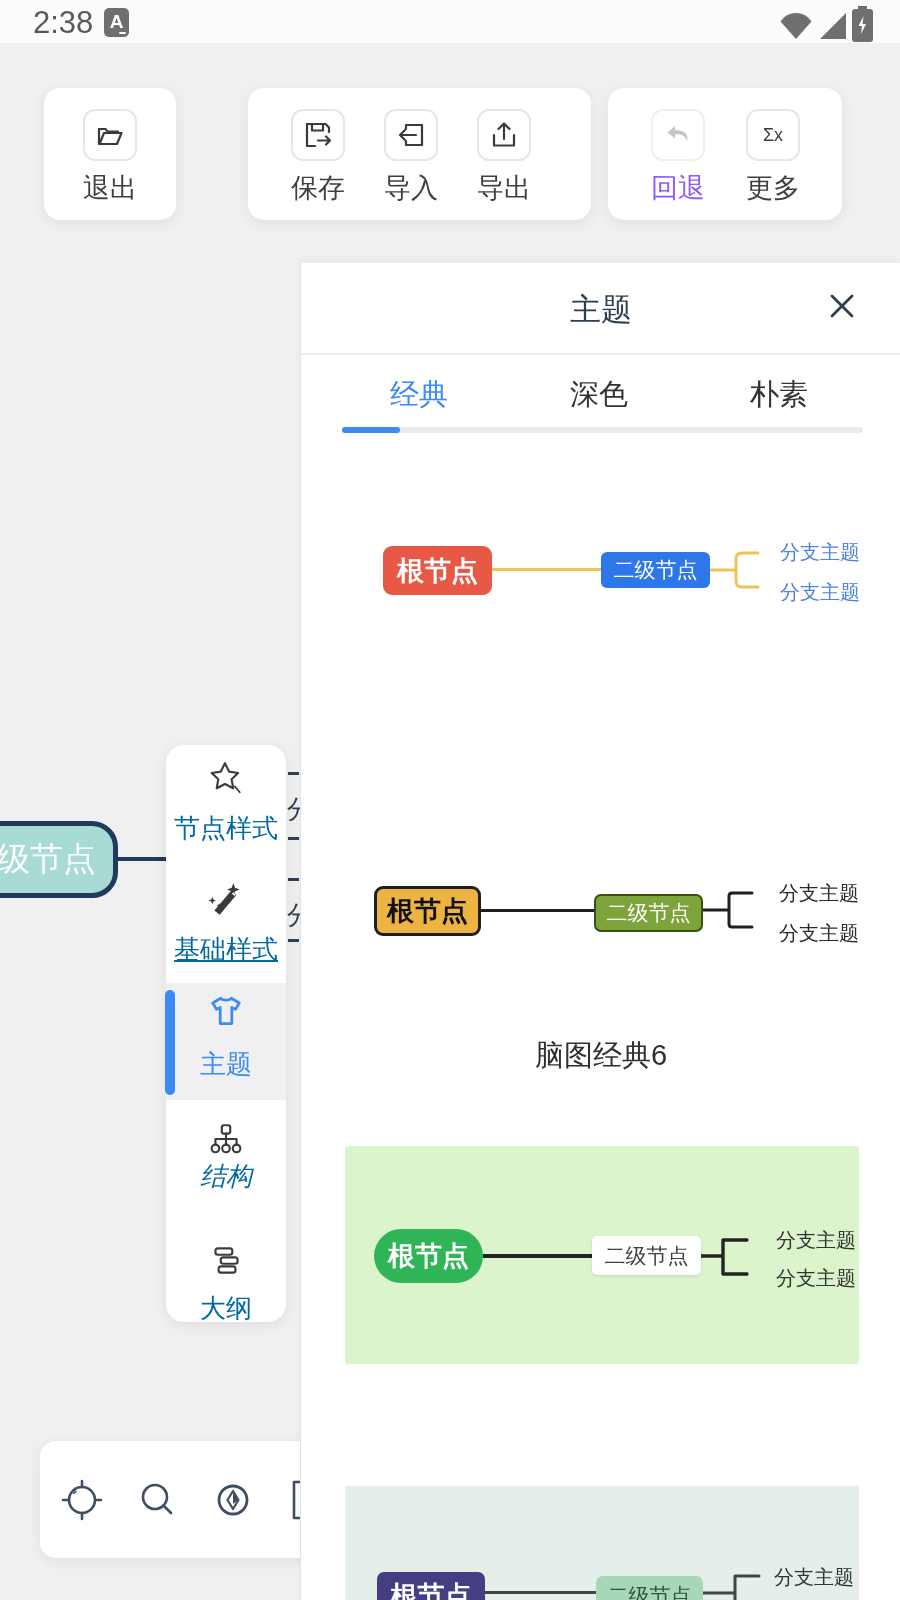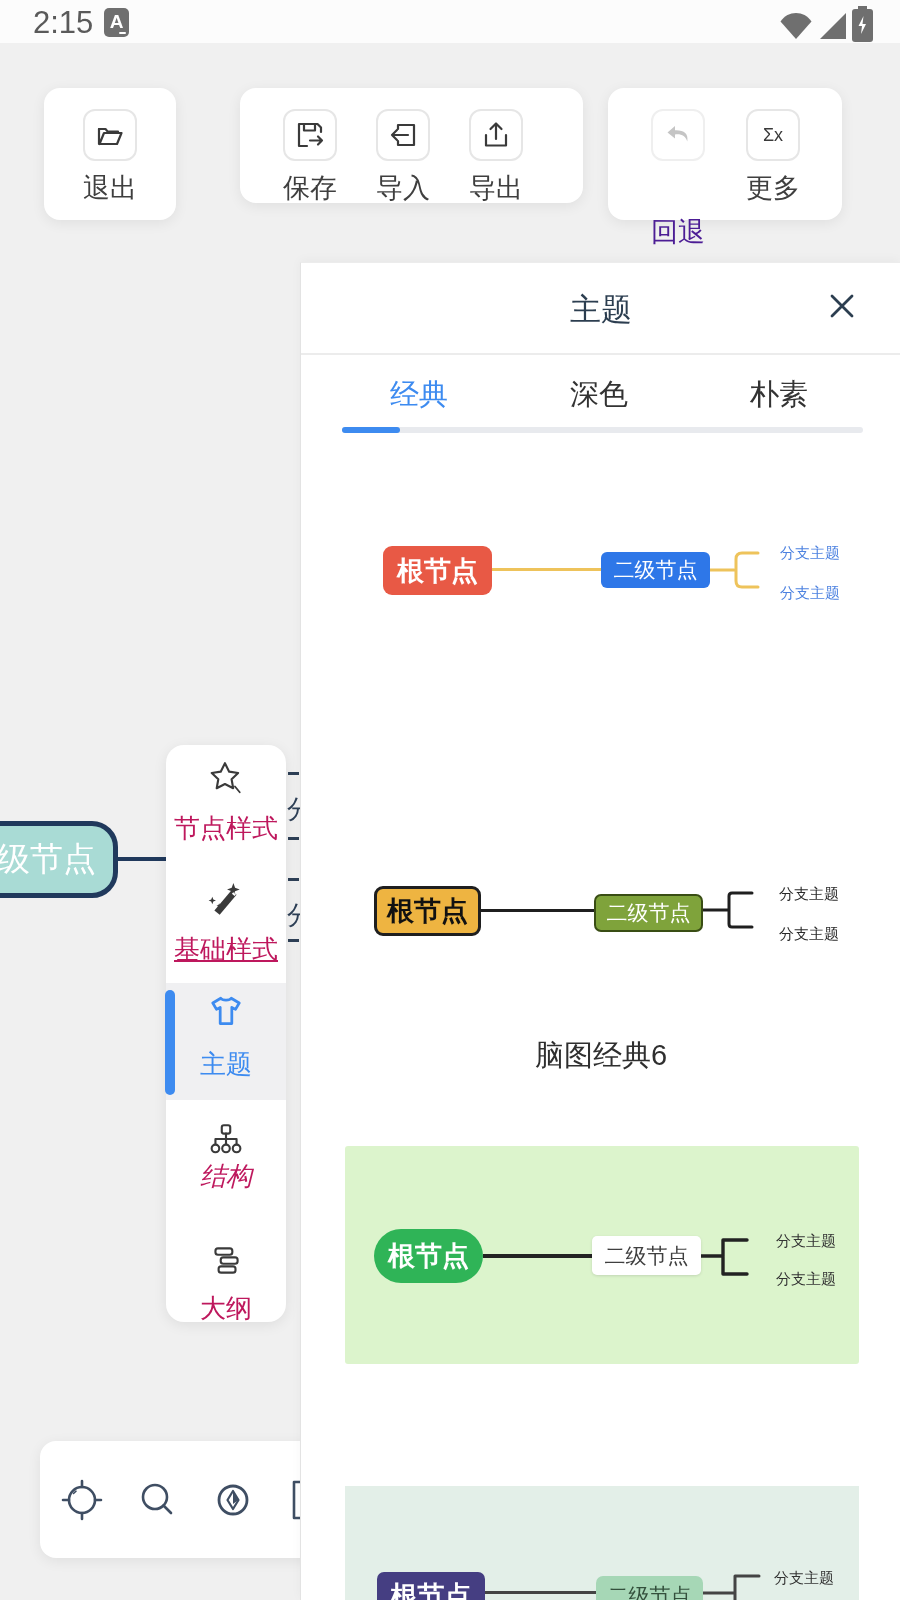--- a/index.html
+++ b/index.html
@@ -11,59 +11,59 @@
 .statusbar { left:0; top:0; width:900px; height:43px; background:#fcfcfc; }
 .time { left:33px; top:5px; font-size:31px; color:#5a5a5a; }
 .appbadge { left:104px; top:8px; width:25px; height:29px; background:#6f6f6f; border-radius:5px; color:#fff; font-size:19px; font-weight:bold; text-align:center; line-height:27px; }
 .appbadge .dots { position:absolute; right:3px; bottom:3px; width:7px; height:2px; background:#fff; border-radius:1px; }
 
 
 .card { background:#fff; border-radius:16px; box-shadow:0 3px 14px rgba(0,0,0,.07); }
 .iconbox { position:absolute; width:54px; height:52px; border:2px solid #e6e6e6; border-radius:12px; top:21px; display:flex; align-items:center; justify-content:center; }
 .tb-label { position:absolute; top:82px; width:110px; text-align:center; font-size:27px; color:#3f3f3f; }
 .disabled-box { border-color:#efefef; }
-.disabled-label { color:#4c1d95;margin-top:44px; }
+.disabled-label { color:#8b5cf6; }
 .sigma { font-size:18px; color:#3a3a3a; }
 
 
 .card1 { left:44px; top:88px; width:132px; height:132px; }
-.card2 { left:240px; top:88px; width:343px; height:115px;padding-left:37px; }
+.card2 { left:248px; top:88px; width:343px; height:132px;padding-left:37px; }
 .card3 { left:608px; top:88px; width:234px; height:132px; }
 
 
 .cnode { left:-58px; top:821px; width:176px; height:77px; background:#a9dbd5; border:5px solid #20395c; border-radius:26px; color:#fff; font-size:33px; display:flex; align-items:center; justify-content:center; }
 .cline { left:118px; top:857px; width:50px; height:4px; background:#20395c; }
 
 
 .frag-dash { width:11px; height:3px; background:#2e4057; left:288px; }
 .frag-char { left:287px; width:13px; height:30px; overflow:hidden; color:#2e4057; font-size:26px; }
 
 
 .menu { left:166px; top:745px; width:120px; height:577px; background:#fff; border-radius:18px; box-shadow:0 3px 14px rgba(0,0,0,.08); }
-.menu-item-label { position:absolute; width:120px; text-align:center; font-size:26px; color:#be185d; }
+.menu-item-label { position:absolute; width:120px; text-align:center; font-size:26px; color:#0369a1; }
 .menu-icon { position:absolute; left:41px; width:38px; height:38px; }
 .sel-bg { position:absolute; left:0; top:238px; width:120px; height:117px; background:#f0f0f2; }
 .sel-bar { position:absolute; left:-1px; top:245px; width:10px; height:105px; background:#3d8bf0; border-radius:6px; }
 
 
 .btoolbar { left:40px; top:1441px; width:280px; height:117px; }
 
 
 .panel { left:300px; top:262px; width:600px; height:1338px; background:#fff; border-left:1px solid #e3e3e3; border-top:1px solid #ececec; box-shadow:0 -2px 10px rgba(0,0,0,.04); overflow:hidden; }
 .panel-title { left:0; top:26px; width:600px; text-align:center; font-size:31px; color:#2c3e50; }
 .close-x { left:524px; top:26px; width:34px; height:34px; }
 .hdr-divider { left:0; top:90px; width:600px; height:2px; background:#ececec; }
 .tabs { left:41px; top:112px; display:flex; gap:74px; font-size:29px; }
 .tab { color:#333;margin-left:48px; }
 .tab.active { color:#3d8bf0; }
 .track { left:41px; top:164px; width:521px; height:6px; background:#e8eaee; border-radius:3px; }
 .track-active { left:41px; top:164px; width:58px; height:6px; background:#3d8bf0; border-radius:3px; }
 
 .node { position:absolute; display:flex; align-items:center; justify-content:center; }
-.branch-label { position:absolute; font-size:15px; line-height:21px; }
+.branch-label { position:absolute; font-size:20px; line-height:21px; }
 .caption { position:absolute; left:0; width:600px; text-align:center; font-size:29px; color:#2f2f2f; }
 
 
 .t1-root { left:82px; top:283px; width:109px; height:49px; background:#e85945; border-radius:9px; color:#fff; font-size:27px; font-weight:bold; }
 .t1-conn { left:191px; top:305px; width:109px; height:3px; background:#eec35b; }
 .t1-sec { left:300px; top:289px; width:109px; height:36px; background:#2e77e8; border-radius:6px; color:#fff; font-size:21px; }
 .t1-branch1 { left:479px; top:279px; color:#4d82e0; }
 .t1-branch2 { left:479px; top:319px; color:#4d82e0; }
 .t1-cap { top:434px; }
 
@@ -92,21 +92,21 @@
 .t4-branch1 { left:473px; top:1304px; color:#333; }
 
 svg { display:block; }
 </style>
 </head>
 <body>
 
 <div id="app">
 
 <div class="abs statusbar">
-  <div class="abs time">2:15</div>
+  <div class="abs time">2:38</div>
   <div class="abs appbadge"><span>A</span><span class="dots"></span></div>
   <svg class="abs" style="left:778px; top:12px;" width="36" height="27" viewBox="0 0 36 27">
         <path fill="#6f6f6f" d="M18 27 L33.5 9.5 C29.5 3.8 24.1 1 18 1 C11.9 1 6.5 3.8 2.5 9.5 Z"></path>
       </svg>
   <svg class="abs" style="left:820px; top:13px;" width="26" height="26" viewBox="0 0 26 26">
         <path fill="#6f6f6f" d="M0 26 L26 26 L26 0 Z"></path>
       </svg>
   <svg class="abs" style="left:852px; top:6px;" width="21" height="36" viewBox="0 0 21 36">
         <rect x="6" y="0" width="9" height="4" fill="#6f6f6f"></rect>
         <rect x="0" y="3" width="21" height="33" rx="3" fill="#6f6f6f"></rect>

